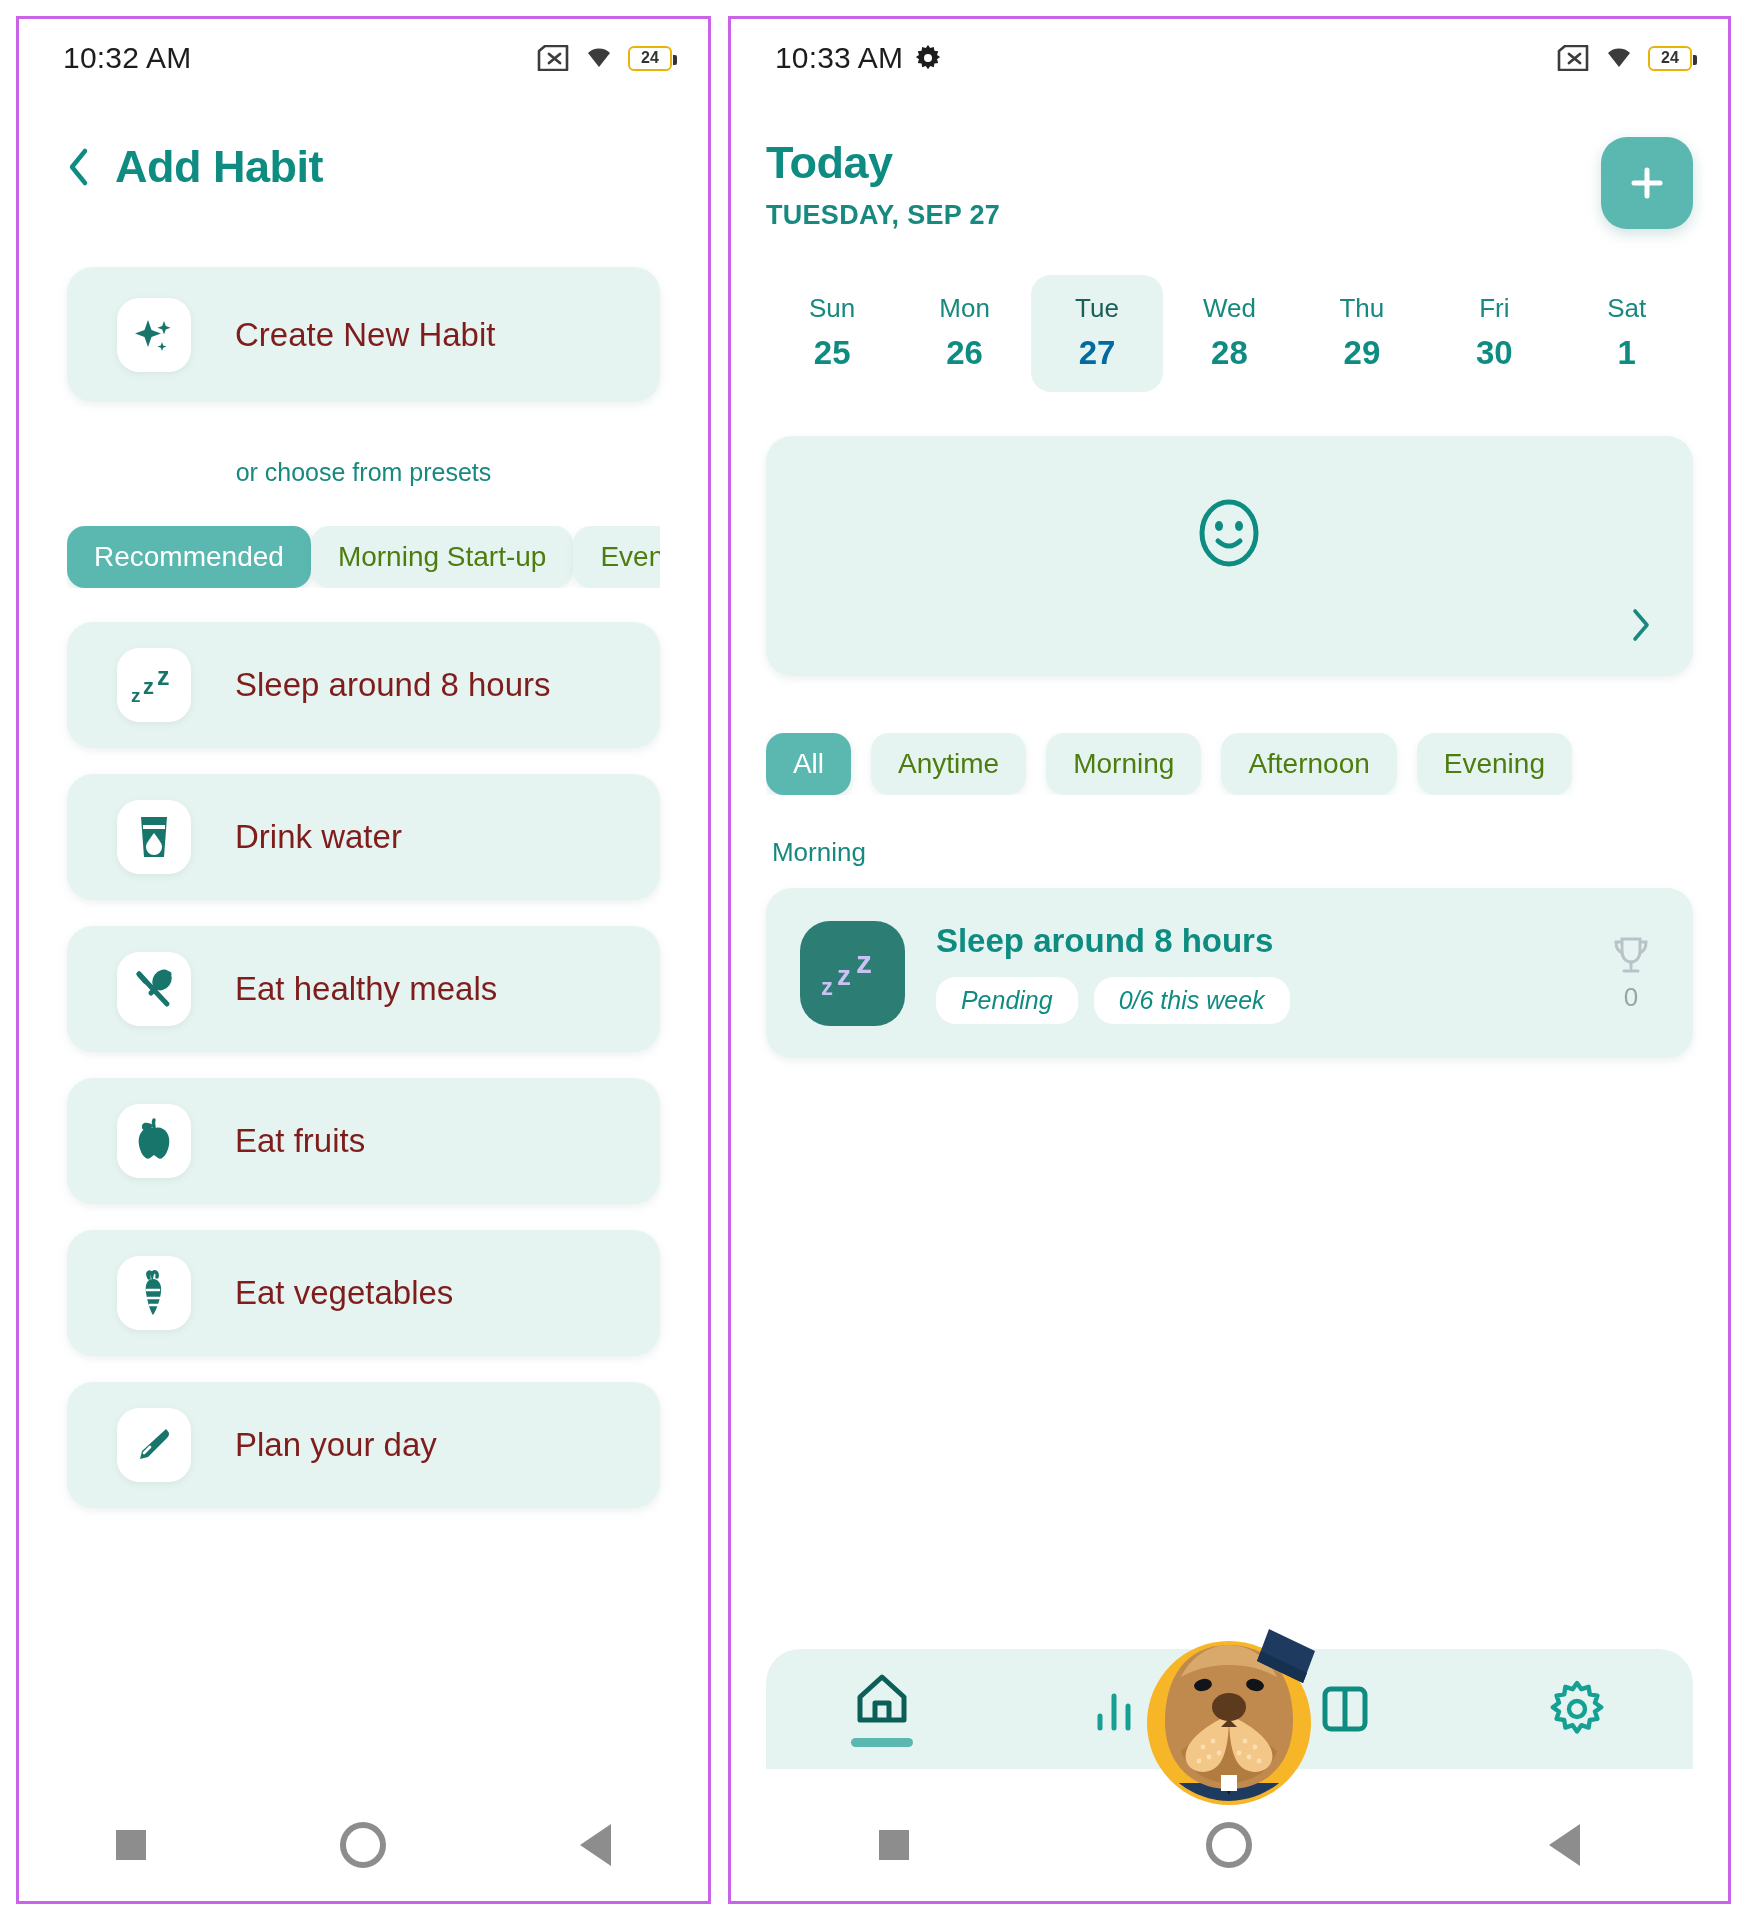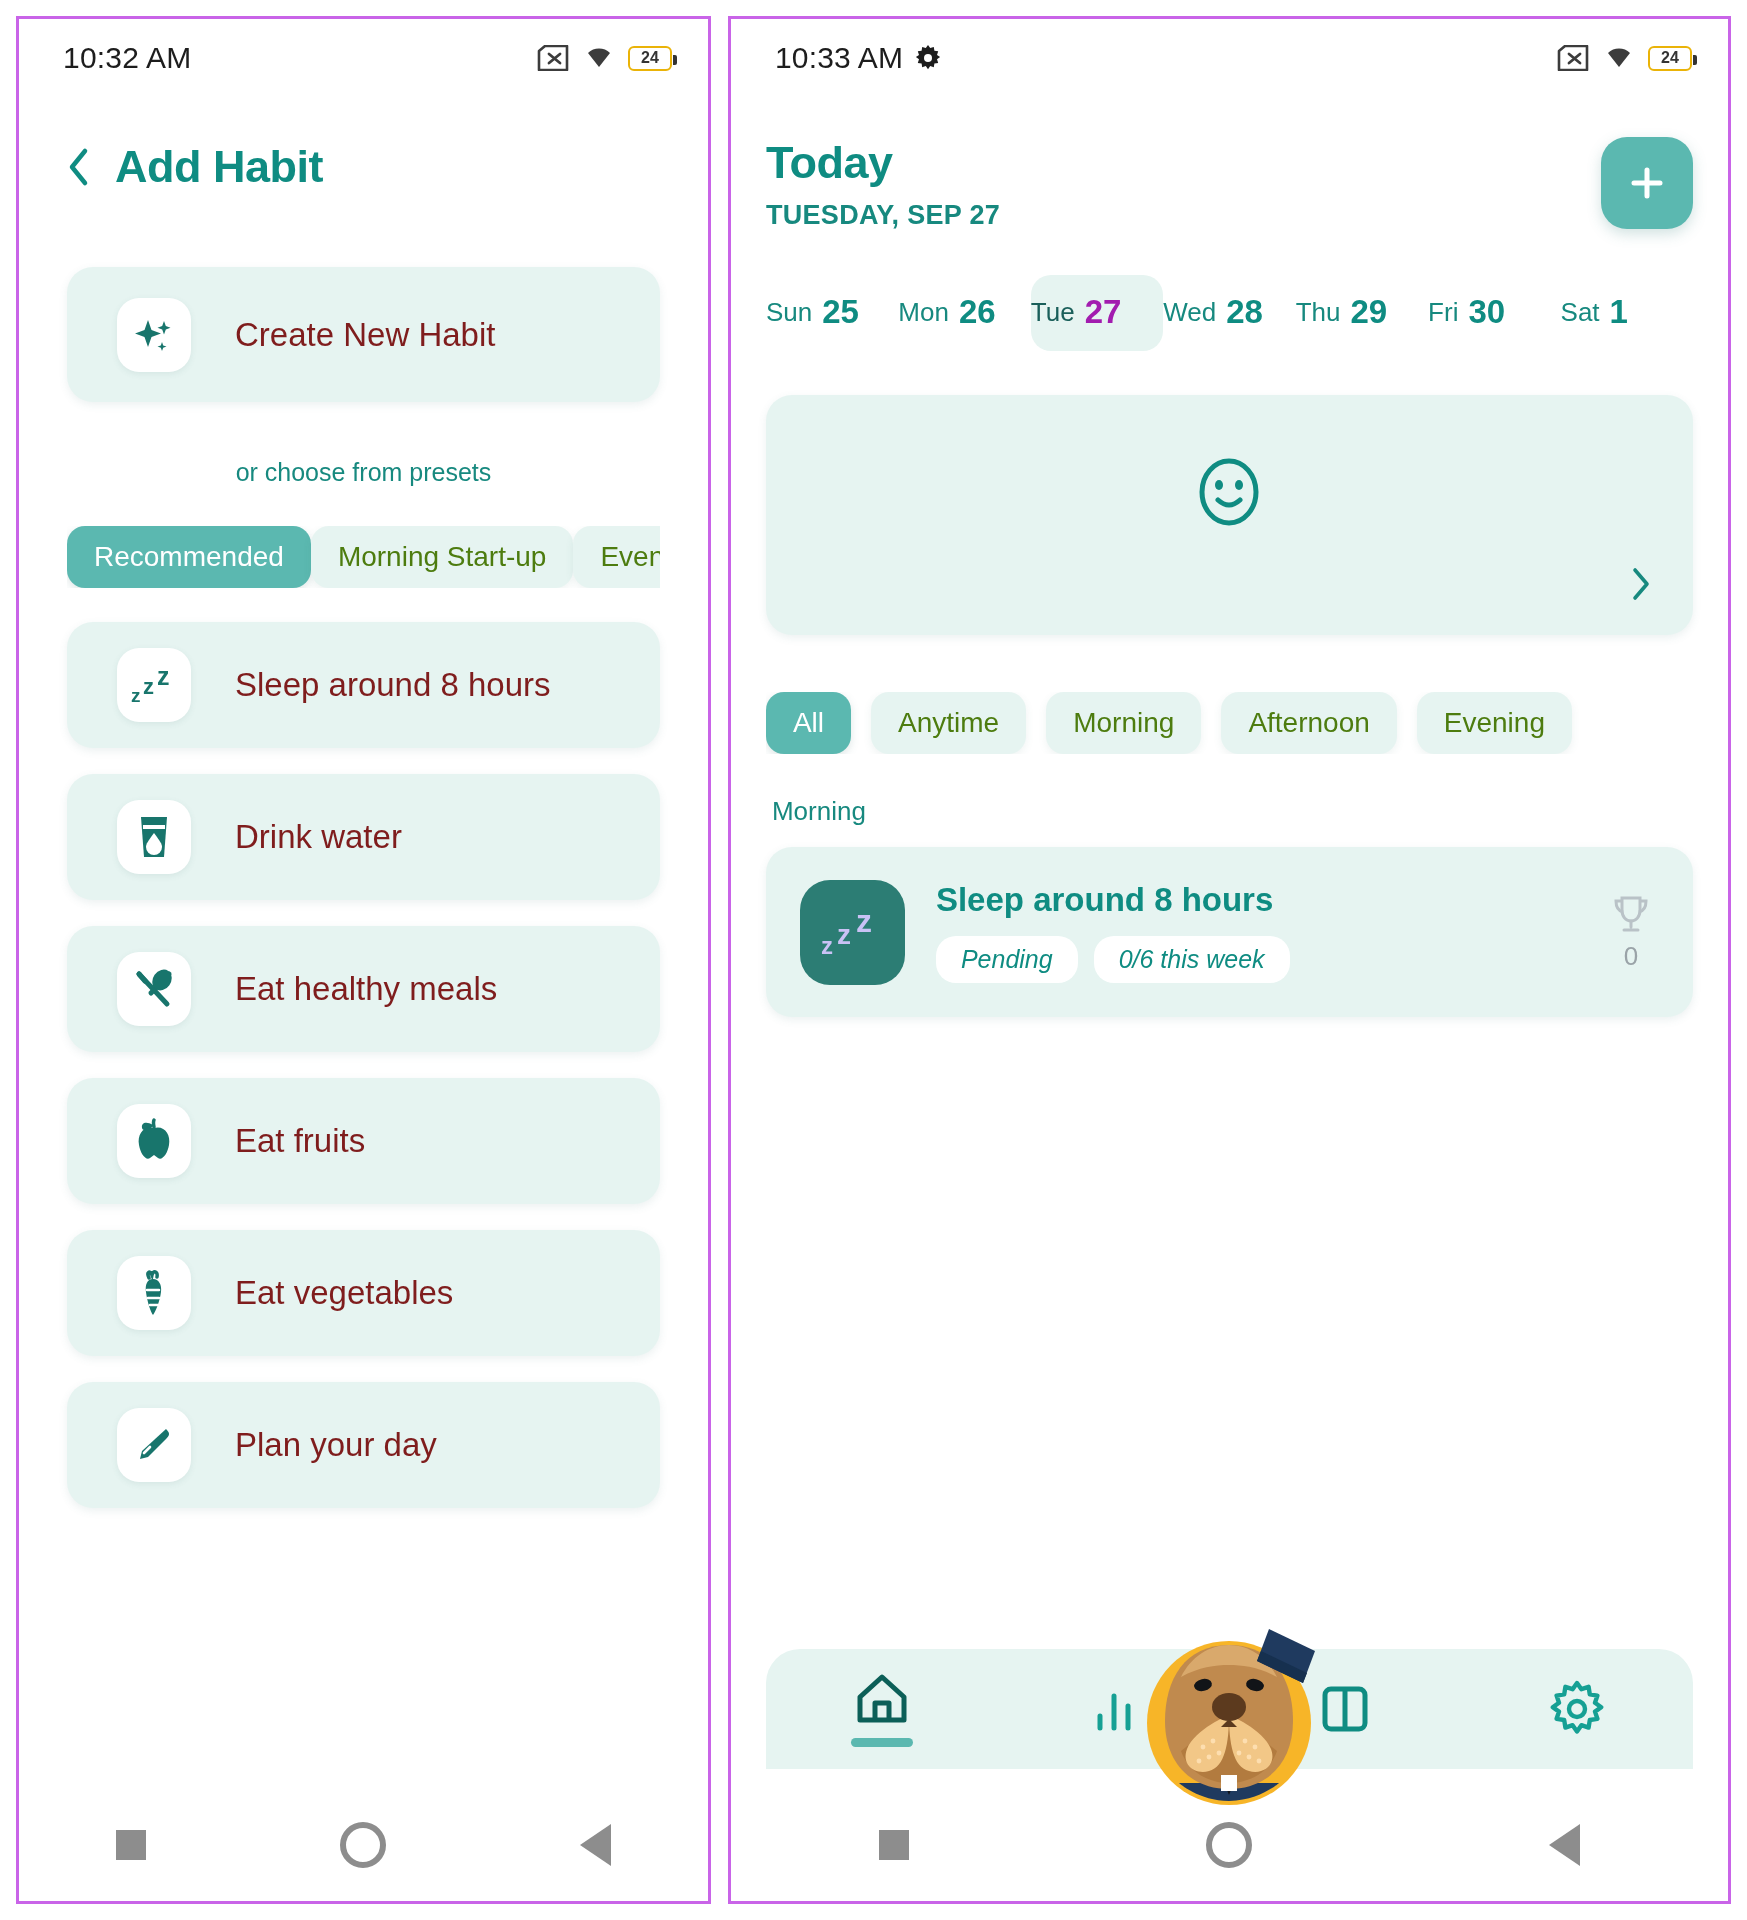--- a/index.html
+++ b/index.html
@@ -115,30 +115,30 @@
   .fab {
     width: 92px; height: 92px; flex: none;
     background: #5bb8b0; border-radius: 26px;
     display: flex; align-items: center; justify-content: center;
     box-shadow: 0 5px 14px rgba(70,140,135,.25);
   }
 
   .week { display: flex; margin-top: 44px; }
   .day {
     flex: 1;
-    display: flex; flex-direction: row;
+    display: flex; flex-direction: column;
     align-items: center; gap: 10px;
     padding: 18px 0 20px;
     border-radius: 20px;
   }
   .day.active { background: #e6f4f1; }
   .day-name { font-size: 26px; color: #17897f; }
   .day-num  { font-size: 33px; font-weight: bold; color: #0f8c82; }
   .day.active .day-name { color: #1a5f5a; }
-  .day.active .day-num  { color: #a21caf; }
+  .day.active .day-num  { color: #0369a1; }
 
   .mood-card {
     margin-top: 44px;
     height: 240px;
     position: relative;
     padding-top: 36px;
   }
   .mood-q { text-align: center; font-size: 32px; color: #0f8c82; }
   .mood-face { display: flex; justify-content: center; margin-top: 24px; }
   .mood-chevron { position: absolute; right: 42px; bottom: 34px; }

